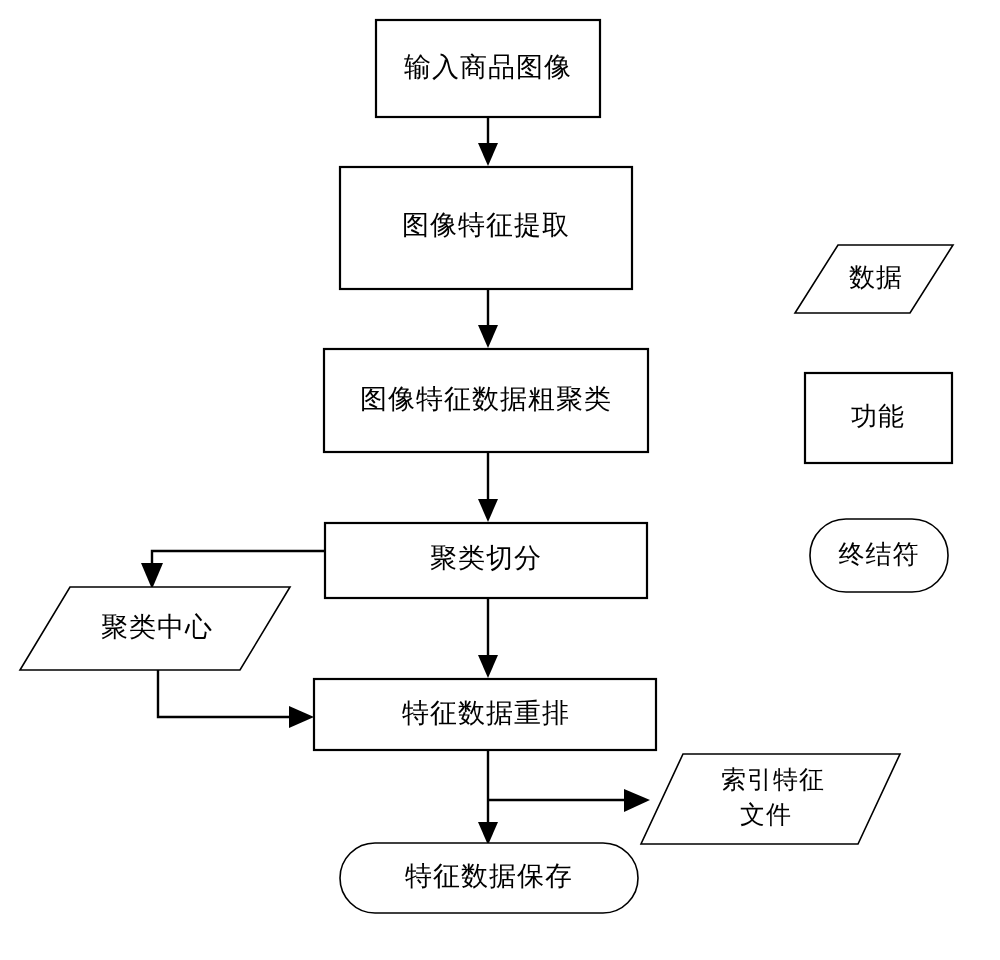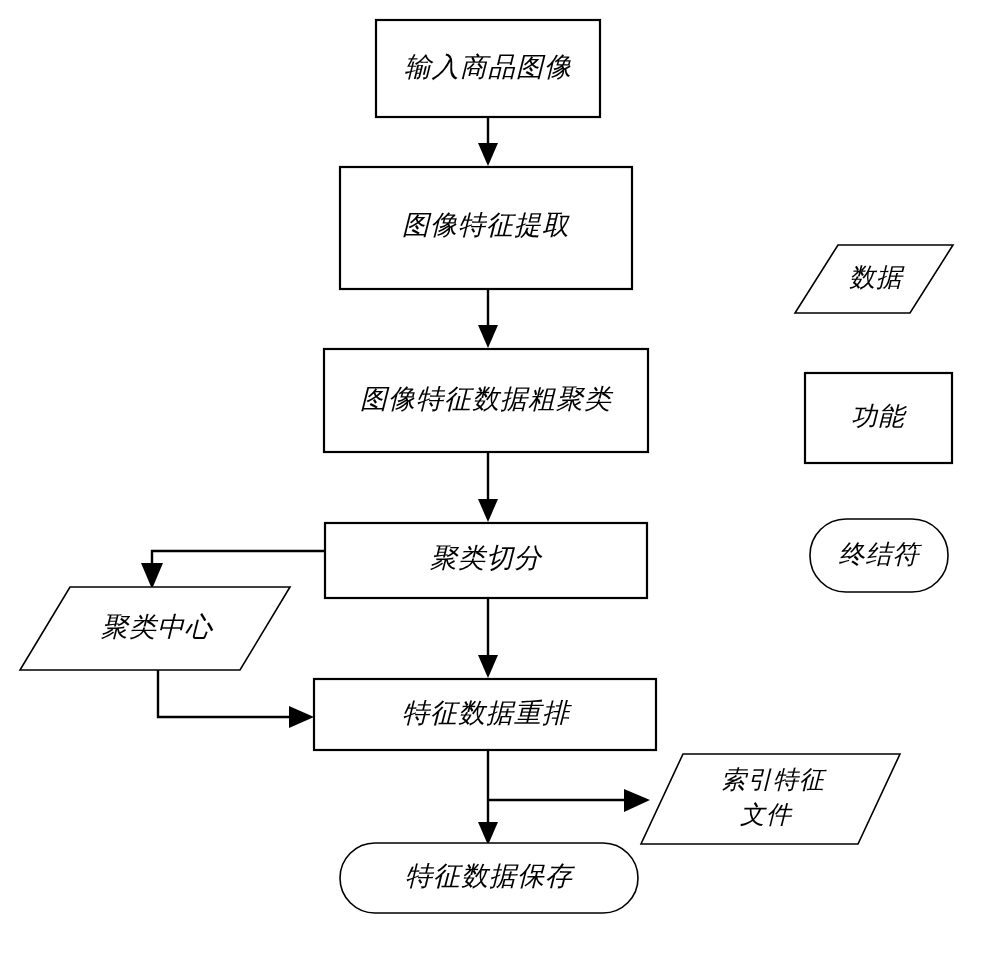--- a/index.html
+++ b/index.html
@@ -11,21 +11,20 @@
   body {
     width: 1000px;
     height: 960px;
     font-family: "Liberation Serif", "DejaVu Serif", serif;
     overflow: hidden;
   }
   #flow-root {
     position: relative;
     width: 960px;
     height: 960px;
-    font-style: italic;
   }
   svg#flow-svg {
     display: block;
     width: 1000px;
     height: 960px;
   }
   .shape-stroke {
     fill: #ffffff;
     stroke: #000000;
     stroke-width: 2.2;

